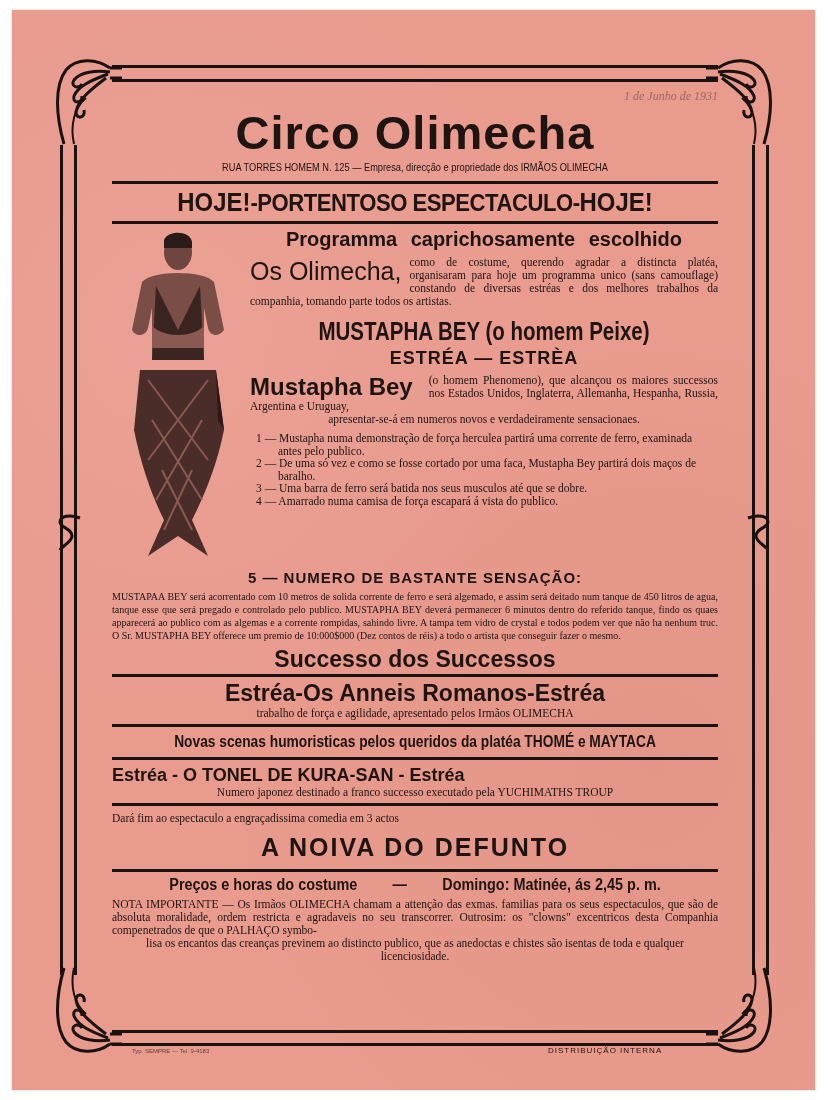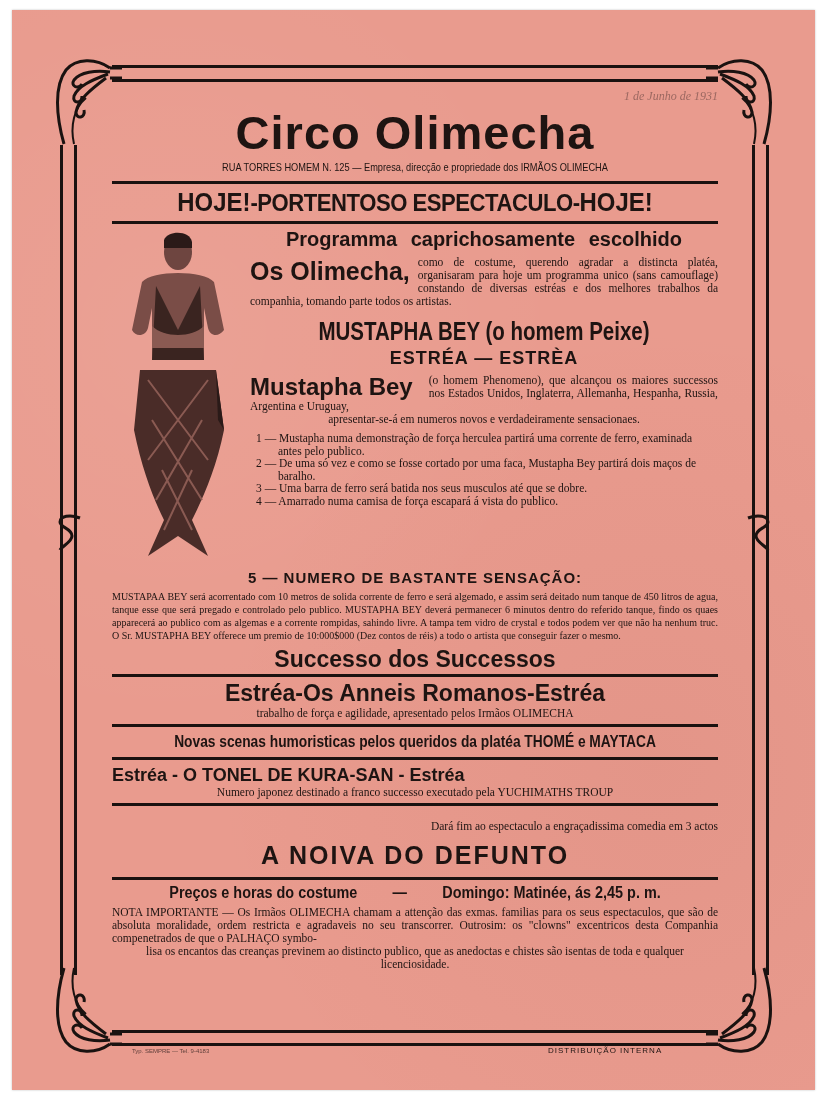--- a/index.html
+++ b/index.html
@@ -72,21 +72,21 @@
   .prog {
     font-family: "Liberation Sans", sans-serif;
     font-weight: bold; font-size: 20px;
     text-align: center; word-spacing: 8px;
     line-height: 26px; margin-top: 2px;
   }
   .os-row { position: relative; margin-top: 4px; }
   .os-name {
     float: left;
     font-family: "Liberation Sans", sans-serif;
-    font-weight: bold; font-size: 25px; line-height: 30px;
+    font-weight: normal; font-size: 25px; line-height: 30px;
     margin-right: 8px;
   }
   .small-serif { font-size: 11.5px; line-height: 13px; text-align: justify; }
   .os-tail { clear: both; }
   .mb-heading {
     font-family: "Liberation Sans", sans-serif;
     font-weight: bold; font-size: 25px; text-align: center;
     margin-top: 8px; transform: scaleX(0.82);
     line-height: 30px; white-space: nowrap;
   }
@@ -124,21 +124,21 @@
   .novas {
     font-family: "Liberation Sans", sans-serif;
     font-weight: bold; font-size: 16px; text-align: center;
     line-height: 30px; transform: scaleX(0.86); white-space: nowrap;
   }
   .tonel {
     font-family: "Liberation Sans", sans-serif;
     font-weight: bold; font-size: 18px; 
     line-height: 22px; margin-top: 4px;
   }
-  .noiva-intro { text-align: right; font-size: 11.5px; line-height: 13px; margin-top: 14px; }
+  .noiva-intro { text-align: left; font-size: 11.5px; line-height: 13px; margin-top: 6px; }
   .noiva {
     font-family: "Liberation Sans", sans-serif;
     font-weight: bold; font-size: 25px; text-align: center;
     letter-spacing: 2px; line-height: 44px;
   }
   .precos {
     font-family: "Liberation Sans", sans-serif;
     font-weight: bold; font-size: 16px;
     display: flex; justify-content: space-between;
     padding: 0 30px; line-height: 26px;

